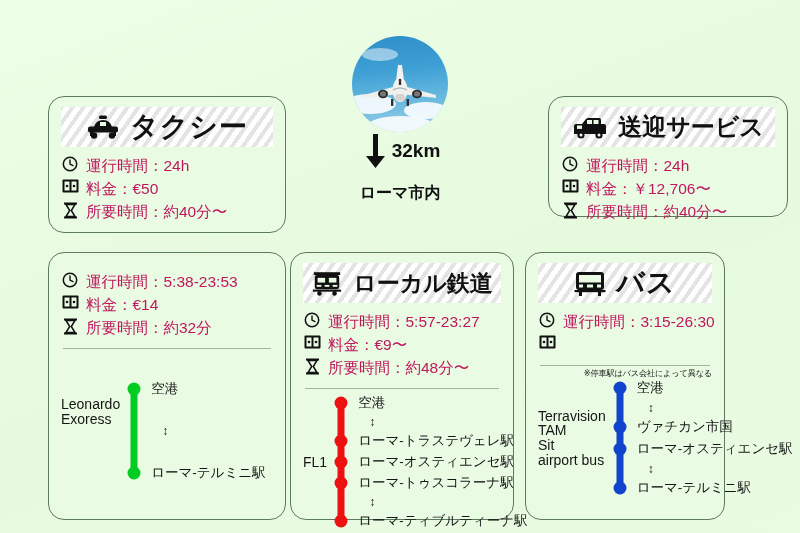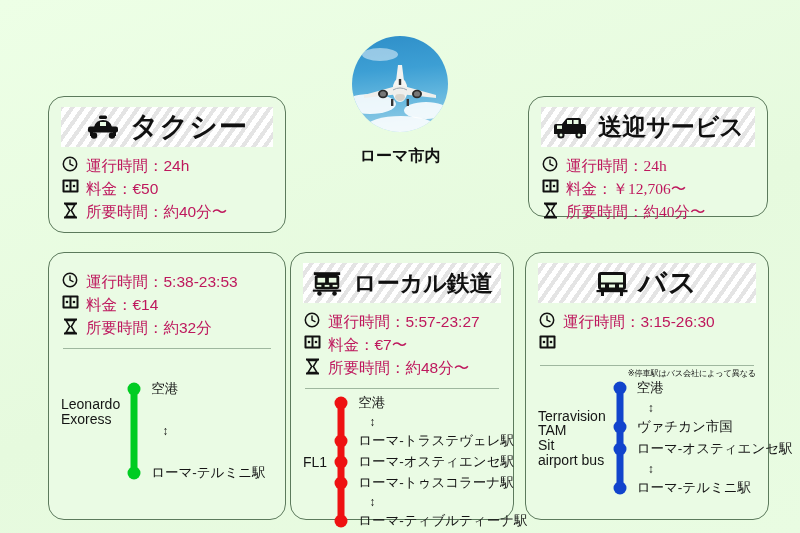--- a/index.html
+++ b/index.html
@@ -168,24 +168,24 @@
   #distance-label { font-size: 19px; font-weight: 700; color: #111; }
   #city-name {
     font-size: 16px;
     font-weight: 700;
     color: #111;
     margin-top: 14px;
   }
 
   
   #card-taxi    { left: 48px;  top: 96px;  width: 238px; height: 137px; }
-  #card-shuttle { left: 528px; top: 96px;  width: 240px; height: 121px; font-family: Liberation Serif, serif; }
+  #card-shuttle { left: 548px; top: 96px;  width: 240px; height: 121px; }
   #card-train   { left: 48px;  top: 252px; width: 238px; height: 268px; }
   #card-local   { left: 290px; top: 252px; width: 224px; height: 268px; }
-  #card-bus     { left: 525px; top: 252px; width: 244px; height: 268px; }
+  #card-bus     { left: 525px; top: 252px; width: 200px; height: 268px; }
 </style>
 </head>
 <body>
 
 <div id="airport-block">
   <div class="plane-circle">
     <div class="cloud c3"></div>
     <div class="cloud c1"></div>
     <div class="cloud c2"></div>
     <div class="cloud c4"></div>
@@ -198,20 +198,26 @@
       <ellipse cx="23" cy="33" rx="5" ry="4.2" fill="#2b2b2b"></ellipse>
       <ellipse cx="57" cy="33" rx="5" ry="4.2" fill="#2b2b2b"></ellipse>
       <ellipse cx="23" cy="33" rx="3" ry="2.6" fill="#777"></ellipse>
       <ellipse cx="57" cy="33" rx="3" ry="2.6" fill="#777"></ellipse>
       <rect x="31" y="38" width="2.4" height="7" fill="#333"></rect>
       <rect x="46.6" y="38" width="2.4" height="7" fill="#333"></rect>
       <rect x="38.8" y="18" width="2.4" height="6" fill="#333"></rect>
       <path d="M33 29 q7 -4 14 0" stroke="#9aa4ad" stroke-width="1" fill="none"></path>
     </svg>
   </div>
+  <div class="arrow-row">
+    <svg width="30" height="36" viewBox="0 0 30 36">
+      <path d="M13 1 h5 v22 h7 L15.5 35 L6 23 h7 z" fill="#111"></path>
+    </svg>
+    <span id="distance-label">32km</span>
+  </div>
   <div id="city-name">ローマ市内</div>
 </div>
 
 <div class="card" id="card-taxi">
   <div class="card-header">
     <span class="hdr-icon">
       <svg width="34" height="26" viewBox="0 0 34 26">
         <rect x="13" y="1.5" width="8" height="3.5" rx="1.6" fill="#111"></rect>
         <path d="M8 13 q2-7 9-7 h0 q7 0 9 7 z" fill="#111"></path>
         <rect x="2" y="12.5" width="30" height="6" rx="2" fill="#111"></rect>
@@ -394,21 +400,21 @@
     <div class="info-row">
       <span class="row-icon">
         <svg width="17" height="14" viewBox="0 0 17 14">
             <rect x="0.5" y="0.5" width="16" height="13" rx="1" fill="#111"></rect>
             <rect x="2.5" y="2.5" width="5" height="9" fill="#eafbe4"></rect>
             <rect x="9.5" y="2.5" width="5" height="9" fill="#eafbe4"></rect>
             <circle cx="5" cy="7" r="1.3" fill="#111"></circle>
             <circle cx="12" cy="7" r="1.3" fill="#111"></circle>
           </svg>
       </span>
-      <span>料金：€7〜</span>
+      <span>料金：€9〜</span>
     </div>
     <div class="info-row">
       <span class="row-icon">
         <svg width="15" height="17" viewBox="0 0 15 17">
             <rect x="1" y="0.5" width="13" height="2" fill="#111"></rect>
             <rect x="1" y="14.5" width="13" height="2" fill="#111"></rect>
             <path d="M3 2.5 h9 L8.3 8.5 L12 14.5 h-9 L6.7 8.5 Z" fill="none" stroke="#111" stroke-width="1.5"></path>
           </svg>
       </span>
       <span>所要時間：約48分〜</span>

